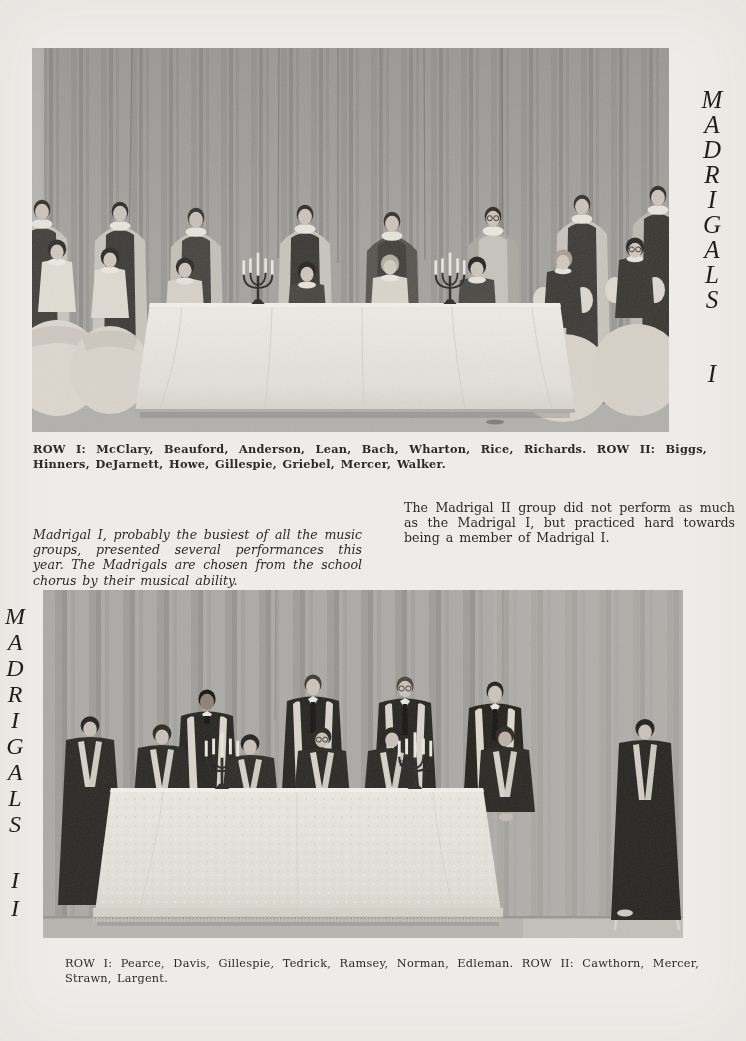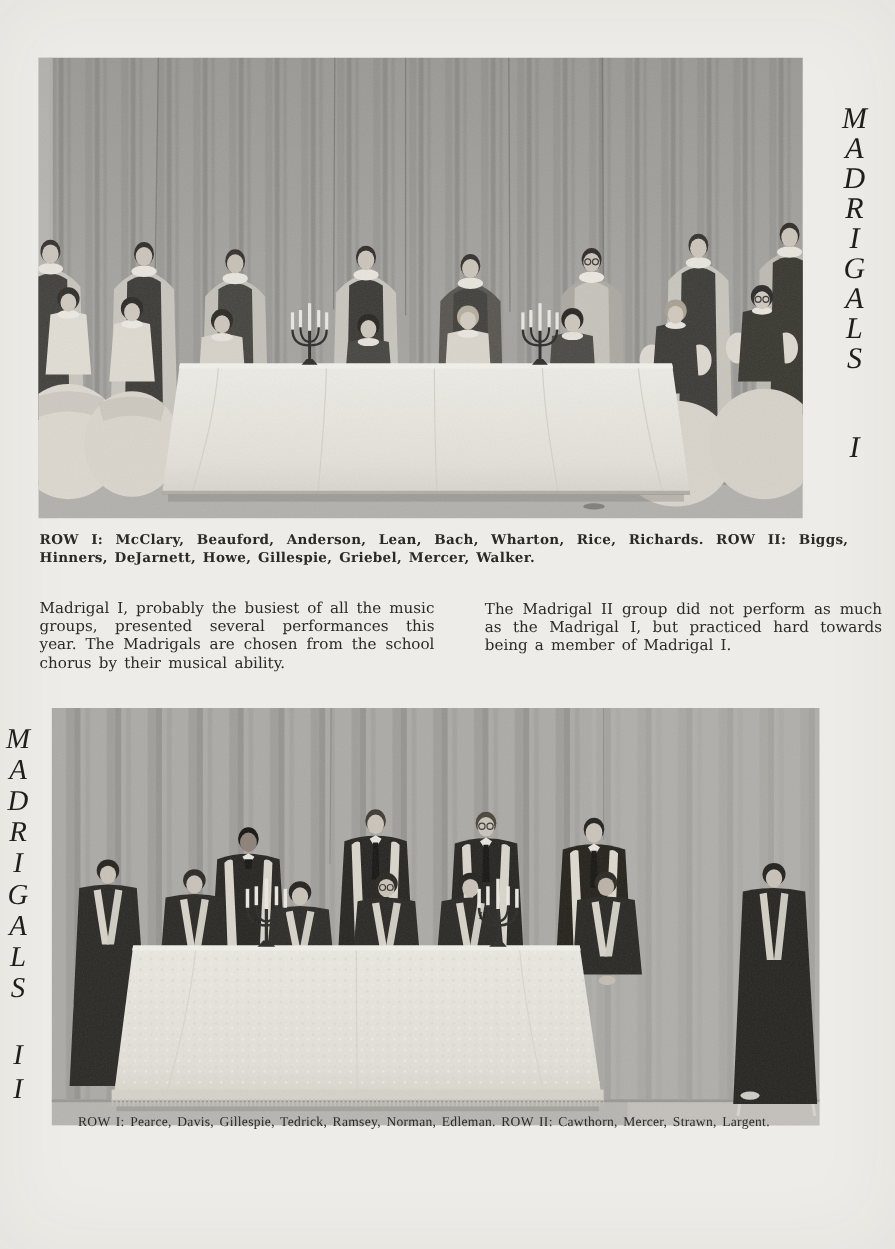--- a/index.html
+++ b/index.html
@@ -5,24 +5,24 @@
   html,body{margin:0;padding:0;}
   .page{position:relative;width:746px;height:1041px;background:#edece8;overflow:hidden;
         font-family:"DejaVu Serif", serif;color:#2e2c29;box-shadow:inset 0 0 70px rgba(60,55,45,.05);}
   .photo{position:absolute;line-height:0;}
   .photo svg{display:block;}
   .photo1{left:32px;top:48px;}
   .photo2{left:43px;top:590px;}
   .caption{position:absolute;font-size:11.3px;line-height:14.6px;text-align:justify;
            letter-spacing:.25px;word-spacing:1.5px;color:#2c2a27;}
   .caption1{left:33px;top:442px;width:674px;font-weight:bold;}
-  .caption2{left:65px;top:928px;width:634px;font-family:Liberation Serif, serif;}
+  .caption2{left:65px;top:957px;width:634px;}
   .bodycol{position:absolute;font-size:12.6px;line-height:15.2px;text-align:justify;
            word-spacing:2px;color:#2c2a27;}
-  .body-left{left:33px;top:499px;width:329px;}
+  .body-left{left:33px;top:527px;width:329px;font-style:italic;}
   .body-right{left:368px;top:500px;width:331px;margin-left:36px;}
   .vtitle{position:absolute;font-family:"Liberation Serif", serif;font-style:italic;
           color:#1f1e1c;text-align:center;}
   .vtitle-right{left:696px;top:87px;width:32px;font-size:25px;}
   .vtitle-right .vl{display:block;height:25px;line-height:25px;}
   .vtitle-right .num{margin-top:49px;}
   .vtitle-left{left:0px;top:603px;width:30px;font-size:24px;}
   .vtitle-left .vl{display:block;height:26px;line-height:26px;}
   .vtitle-left .num{margin-top:29px;}
   .vtitle-left .num .vl{height:28px;line-height:28px;}

